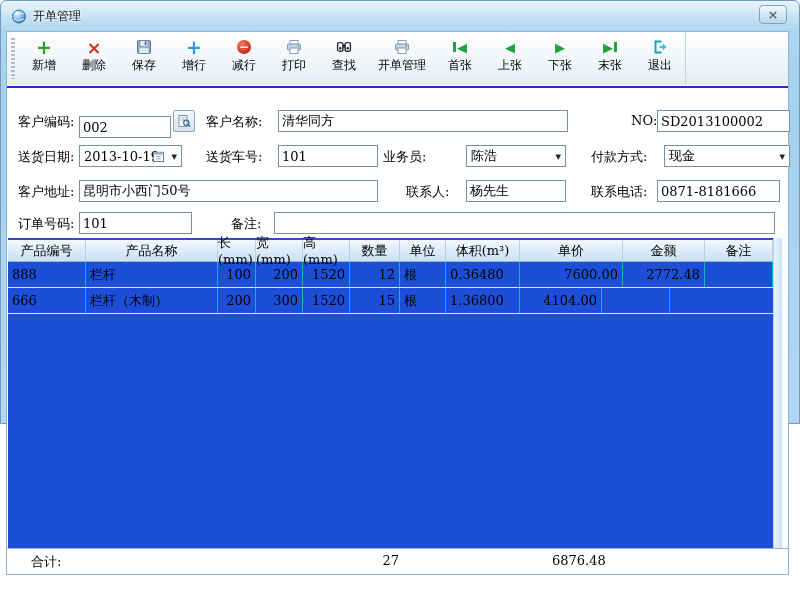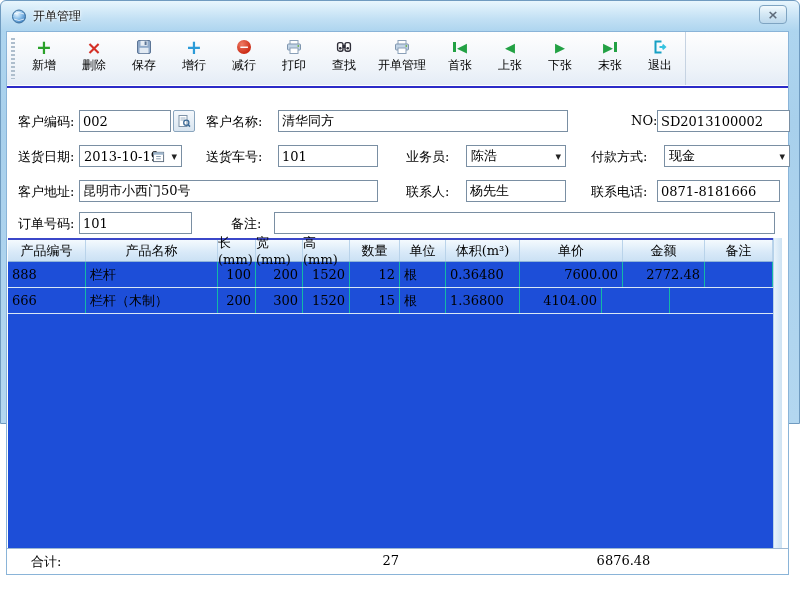--- a/index.html
+++ b/index.html
@@ -72,21 +72,21 @@
   .c6{width:46px} .c7{width:74px} .c8{width:103px} .c9{width:82px} .c10{width:68px}
   .al{text-align:left} .ar{text-align:right}
   .gscroll { position:absolute; right:0; top:0; bottom:0; width:9px;
     background:linear-gradient(90deg,#e8f3fb,#cde2f3); border-left:1px solid #b6d2ea; }
 
   
   .totals { position:absolute; left:0; right:0; top:516px; height:26px; background:#fff;
     border-top:1px solid #9db8d2; }
   .t-label { position:absolute; left:24px; top:4px; }
   .t-qty { position:absolute; left:300px; top:4px; width:92px; text-align:right; }
-  .t-amount { position:absolute; left:545px; top:4px; width:143px; text-align:center; }
+  .t-amount { position:absolute; left:545px; top:4px; width:143px; text-align:left; }
 </style>
 </head>
 <body>
 
 <div class="window">
 
   <div class="titlebar">
     <svg class="app-icon" viewBox="0 0 16 16">
       <defs>
           <radialGradient id="gg" cx="35%" cy="30%" r="75%">
@@ -222,21 +222,21 @@
           </span>
           <span class="tlabel">退出</span>
         </div>
 
       </div>
     </div>
 
     <div class="blue-line"></div>
 
     <span class="flabel" style="left:11px;top:81px">客户编码:</span>
-    <input class="fld" style="left: 72px; top: 78px; width: 92px;" value="002">
+    <input class="fld" style="left: 72px; top: 84px; width: 92px;" value="002">
     <div class="mini-btn" style="left:166px;top:78px">
       <svg width="14" height="14" viewBox="0 0 14 14">
         <rect x="2" y="1.5" width="8" height="11" fill="#fff" stroke="#7e93a8"></rect>
         <line x1="3.5" y1="4" x2="8.5" y2="4" stroke="#9ab0c4"></line>
         <line x1="3.5" y1="6" x2="8.5" y2="6" stroke="#9ab0c4"></line>
         <circle cx="9.3" cy="8.8" r="2.6" fill="none" stroke="#3d6a96" stroke-width="1.3"></circle>
         <line x1="11.2" y1="10.8" x2="13" y2="12.6" stroke="#3d6a96" stroke-width="1.5"></line>
       </svg>
     </div>
     <span class="flabel" style="left:199px;top:81px">客户名称:</span>
@@ -250,21 +250,21 @@
       <svg class="cal-ic" width="13" height="13" viewBox="0 0 14 14">
         <rect x="1.5" y="2.5" width="11" height="10" fill="#fff" stroke="#5a6b7c"></rect>
         <rect x="1.5" y="2.5" width="11" height="2.6" fill="#9fb6cc"></rect>
         <line x1="4.5" y1="7" x2="9.5" y2="7" stroke="#8296aa"></line>
         <line x1="4.5" y1="9.5" x2="9.5" y2="9.5" stroke="#8296aa"></line>
       </svg>
       <span class="arrow">▾</span>
     </div>
     <span class="flabel" style="left:199px;top:116px">送货车号:</span>
     <input class="fld" style="left: 271px; top: 113px; width: 100px;" value="101">
-    <span class="flabel" style="left:399px;top:116px">业务员:</span>
+    <span class="flabel" style="left:376px;top:116px">业务员:</span>
     <div class="combo" style="left:459px;top:113px;width:100px">
       <span>陈浩</span>
       <span class="arrow">▾</span>
     </div>
     <span class="flabel" style="left:584px;top:116px">付款方式:</span>
     <div class="combo" style="left:657px;top:113px;width:126px">
       <span>现金</span>
       <span class="arrow">▾</span>
     </div>
 

